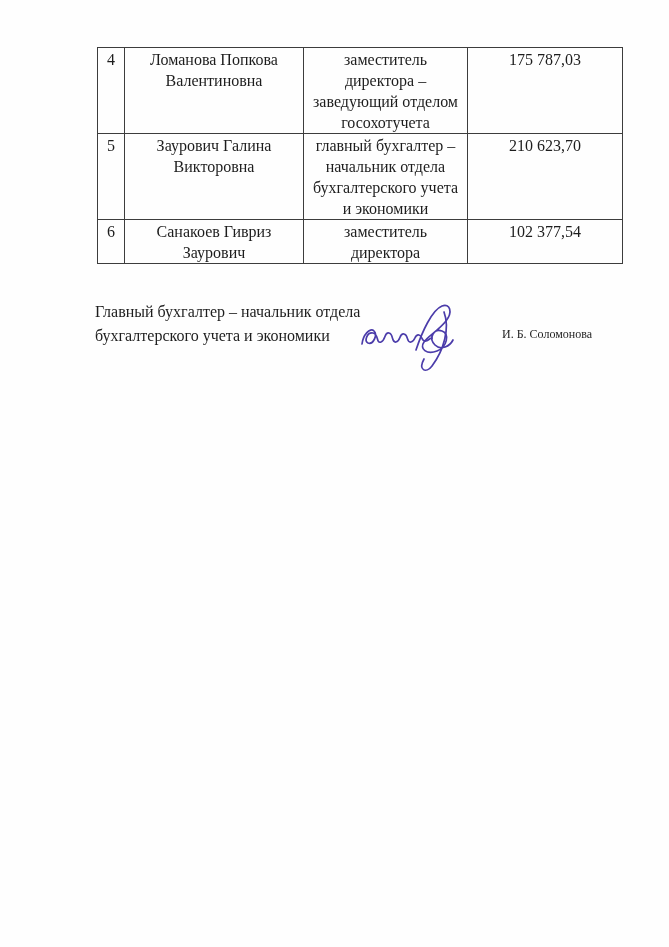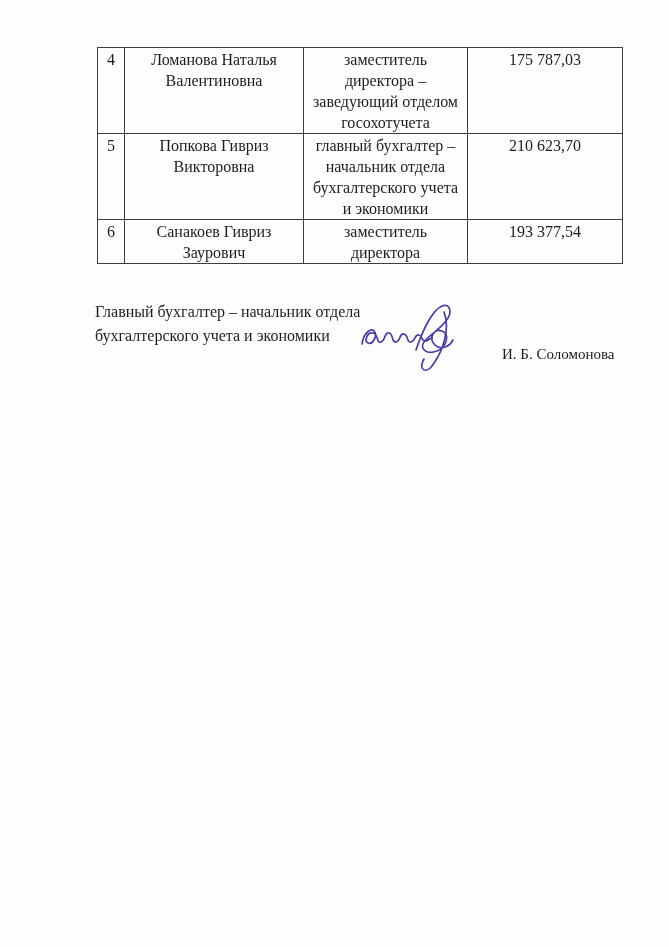--- a/index.html
+++ b/index.html
@@ -42,24 +42,23 @@
     left: 95px;
     top: 300px;
     font-size: 16px;
     line-height: 24px;
     white-space: pre-line;
   }
   .sig-name {
     position: absolute;
     left: 502px;
     top: 324px;
-    font-size: 15px;
+    font-size: 12px;
     line-height: 20px;
     white-space: nowrap;
-    margin-top: 20px;
   }
   .signature-svg {
     position: absolute;
     left: 358px;
     top: 296px;
     width: 112px;
     height: 80px;
   }
 </style>
 </head>
@@ -70,45 +69,45 @@
   <table class="payroll">
     <colgroup>
       <col class="c-num">
         <col class="c-name">
         <col class="c-pos">
         <col class="c-amount">
     </colgroup>
     <tbody>
       <tr class="r4">
         <td>4</td>
-        <td>Ломанова Наталья
+        <td>Ломанова Попкова
 Валентиновна</td>
         <td>заместитель
 директора –
 заведующий отделом
 госохотучета</td>
         <td>175 787,03</td>
       </tr>
       <tr class="r5">
         <td>5</td>
-        <td>Попкова Гивриз
+        <td>Заурович Галина
 Викторовна</td>
         <td>главный бухгалтер –
 начальник отдела
 бухгалтерского учета
 и экономики</td>
         <td>210 623,70</td>
       </tr>
       <tr class="r6">
         <td>6</td>
         <td>Санакоев Гивриз
 Заурович</td>
         <td>заместитель
 директора</td>
-        <td>193 377,54</td>
+        <td>102 377,54</td>
       </tr>
     </tbody>
   </table>
 
   <div class="sig-title">Главный бухгалтер – начальник отдела
 бухгалтерского учета и экономики</div>
 
   <svg class="signature-svg" viewBox="0 0 112 80" fill="none" xmlns="http://www.w3.org/2000/svg">
     <g stroke="#4b3caa" stroke-width="1.7" stroke-linecap="round" fill="none">
 

